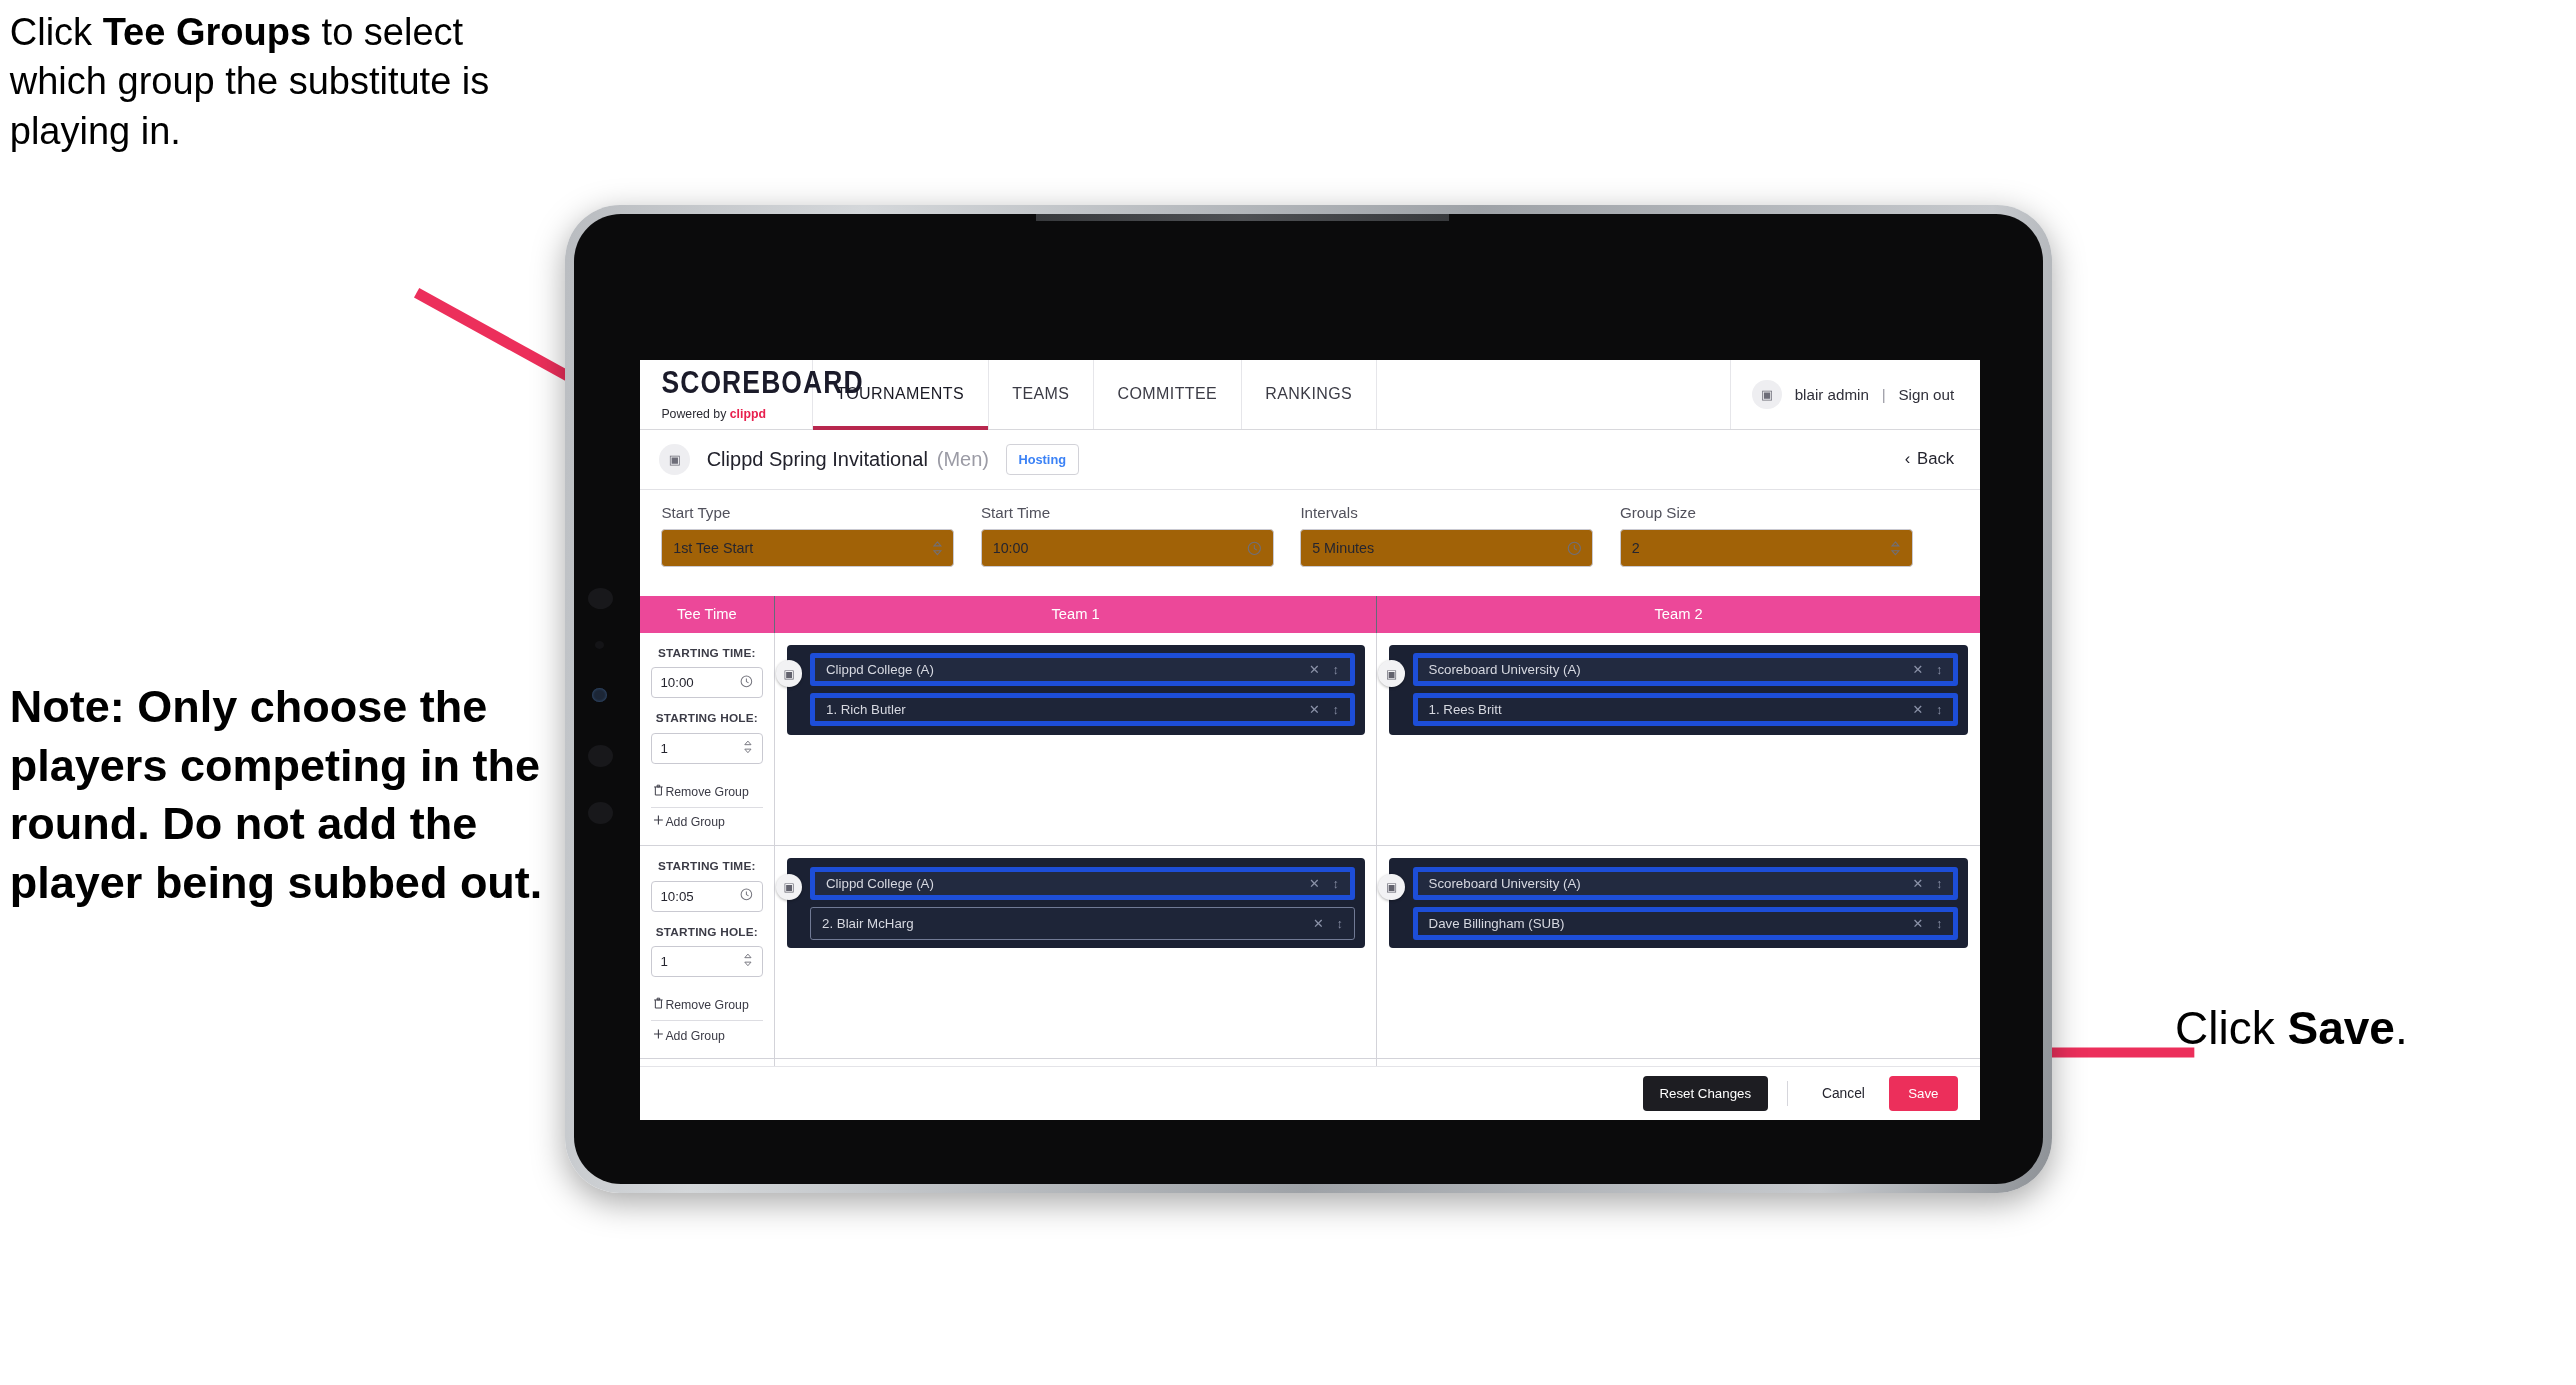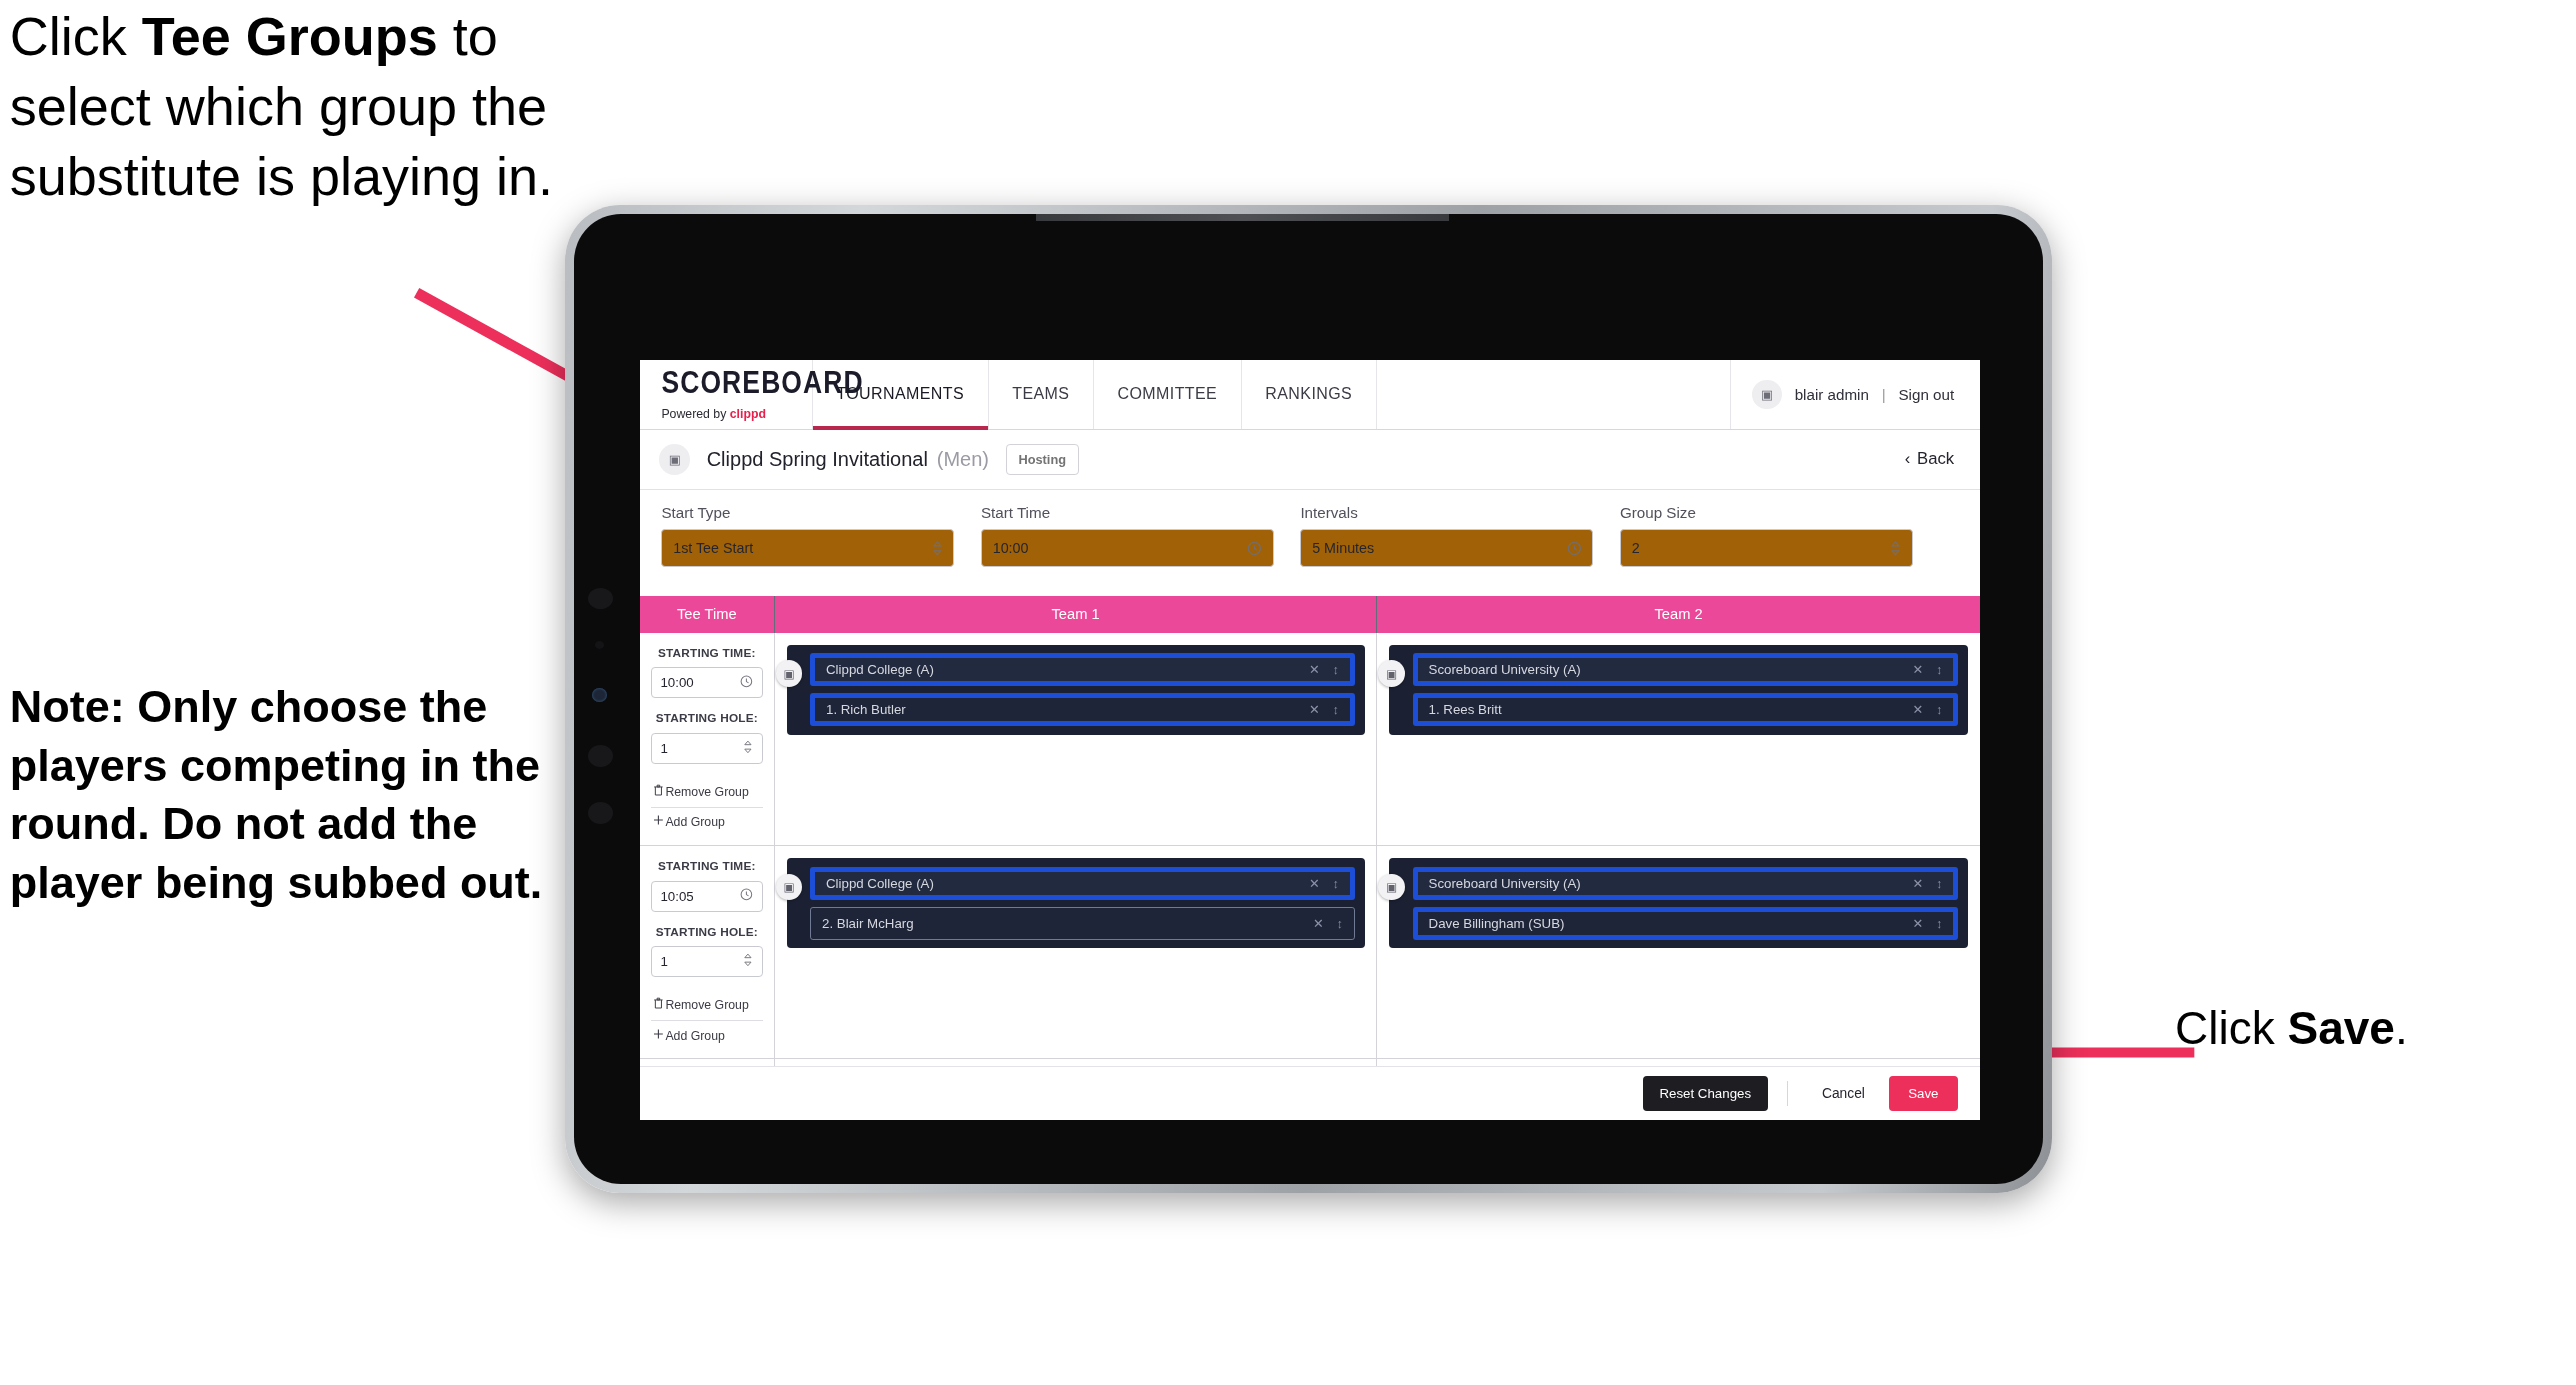--- a/index.html
+++ b/index.html
@@ -12,21 +12,21 @@
   }
   #stage { position: relative; width: 2576px; height: 1385px; background:#fff; }
 
   
   .annot {
     position: absolute;
     font-family: "Liberation Sans", sans-serif;
     color: #000;
     line-height: 1.30;
   }
-  #annot-top    { left: 9.8px;  top: 1px;  width: 551px; font-size: 54px; font-weight: 400; }
+  #annot-top    { left: 9.8px;  top: 8px;  width: 551px; font-size: 38px; font-weight: 400; }
   #annot-note   { left: 9.8px;  top: 678px; width: 551px; font-size: 45px; font-weight: 700; }
   #annot-save   { left: 2175px; top: 999px; width: 393px; font-size: 46px; font-weight: 400; }
   .annot b { font-weight: 700; }
 
   
   .arrow-svg { position: absolute; pointer-events: none; }
   #arrow-long { left: 393px; top: 275px; }
   #arrow-save { left: 1947px; top: 1013px; }
 
   
@@ -118,21 +118,21 @@
   #crumb-avatar {
     width: 30.5px; height: 30.5px; border-radius:50%;
     background:#eeeef1; display:flex;align-items:center;justify-content:center;
     color:#6d6d78; font-size:12.8px; margin-right: 16.7px;
   }
   #crumb-title { font-size: 20px; color:#22222c; }
   #crumb-gender { font-size: 20px; color:#9b9ba5; margin-left: 8.8px; }
   #hosting-badge {
     margin-left: 16.7px; padding: 6.9px 11.8px;
     border:1px solid #d2d2d8; border-radius:3.9px;
-    font-size: 12.8px; font-weight:700; color:#737373; background:#fff;
+    font-size: 12.8px; font-weight:700; color:#3b82f6; background:#fff;
   }
   #back-link {
     margin-left:auto; font-size: 16.7px; color:#24242e; cursor:pointer;
     display:flex; align-items:center; gap:6.9px;
   }
 
   
   #settings-row {
     flex:0 0 106px; display:flex; gap:26.5px;
     padding: 13.8px 21.6px 15.7px 21.6px; background:#fff;

